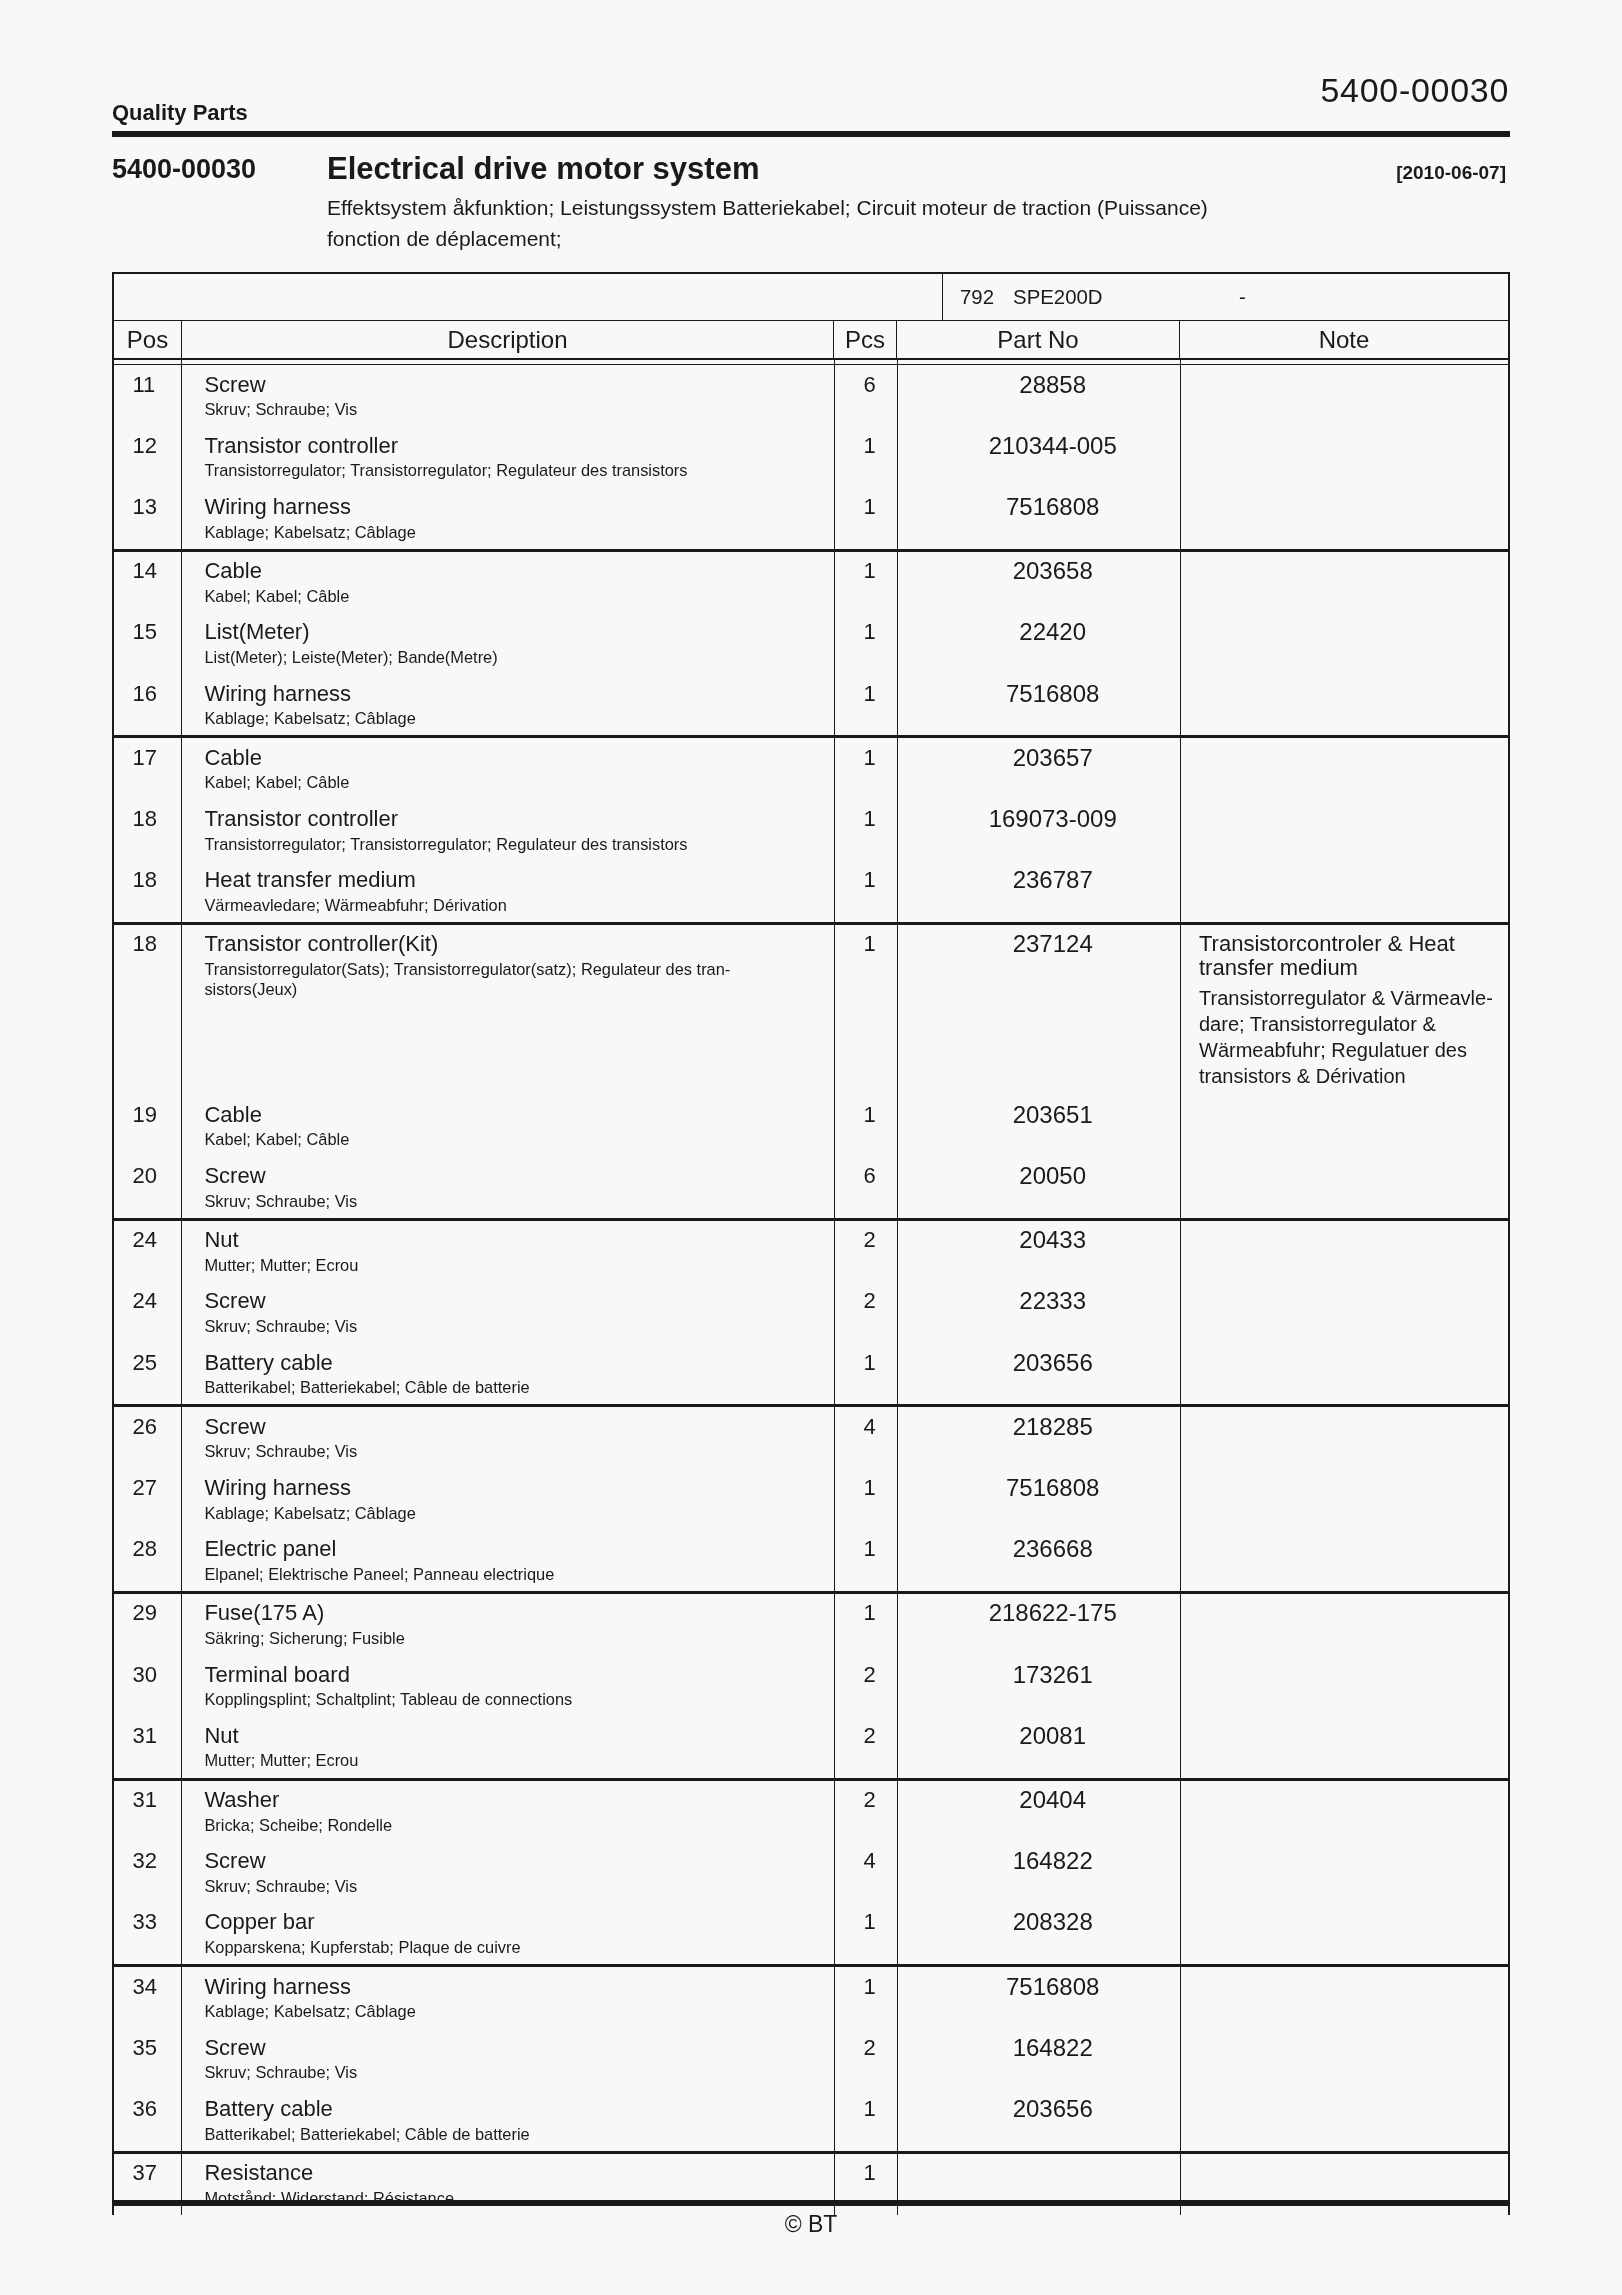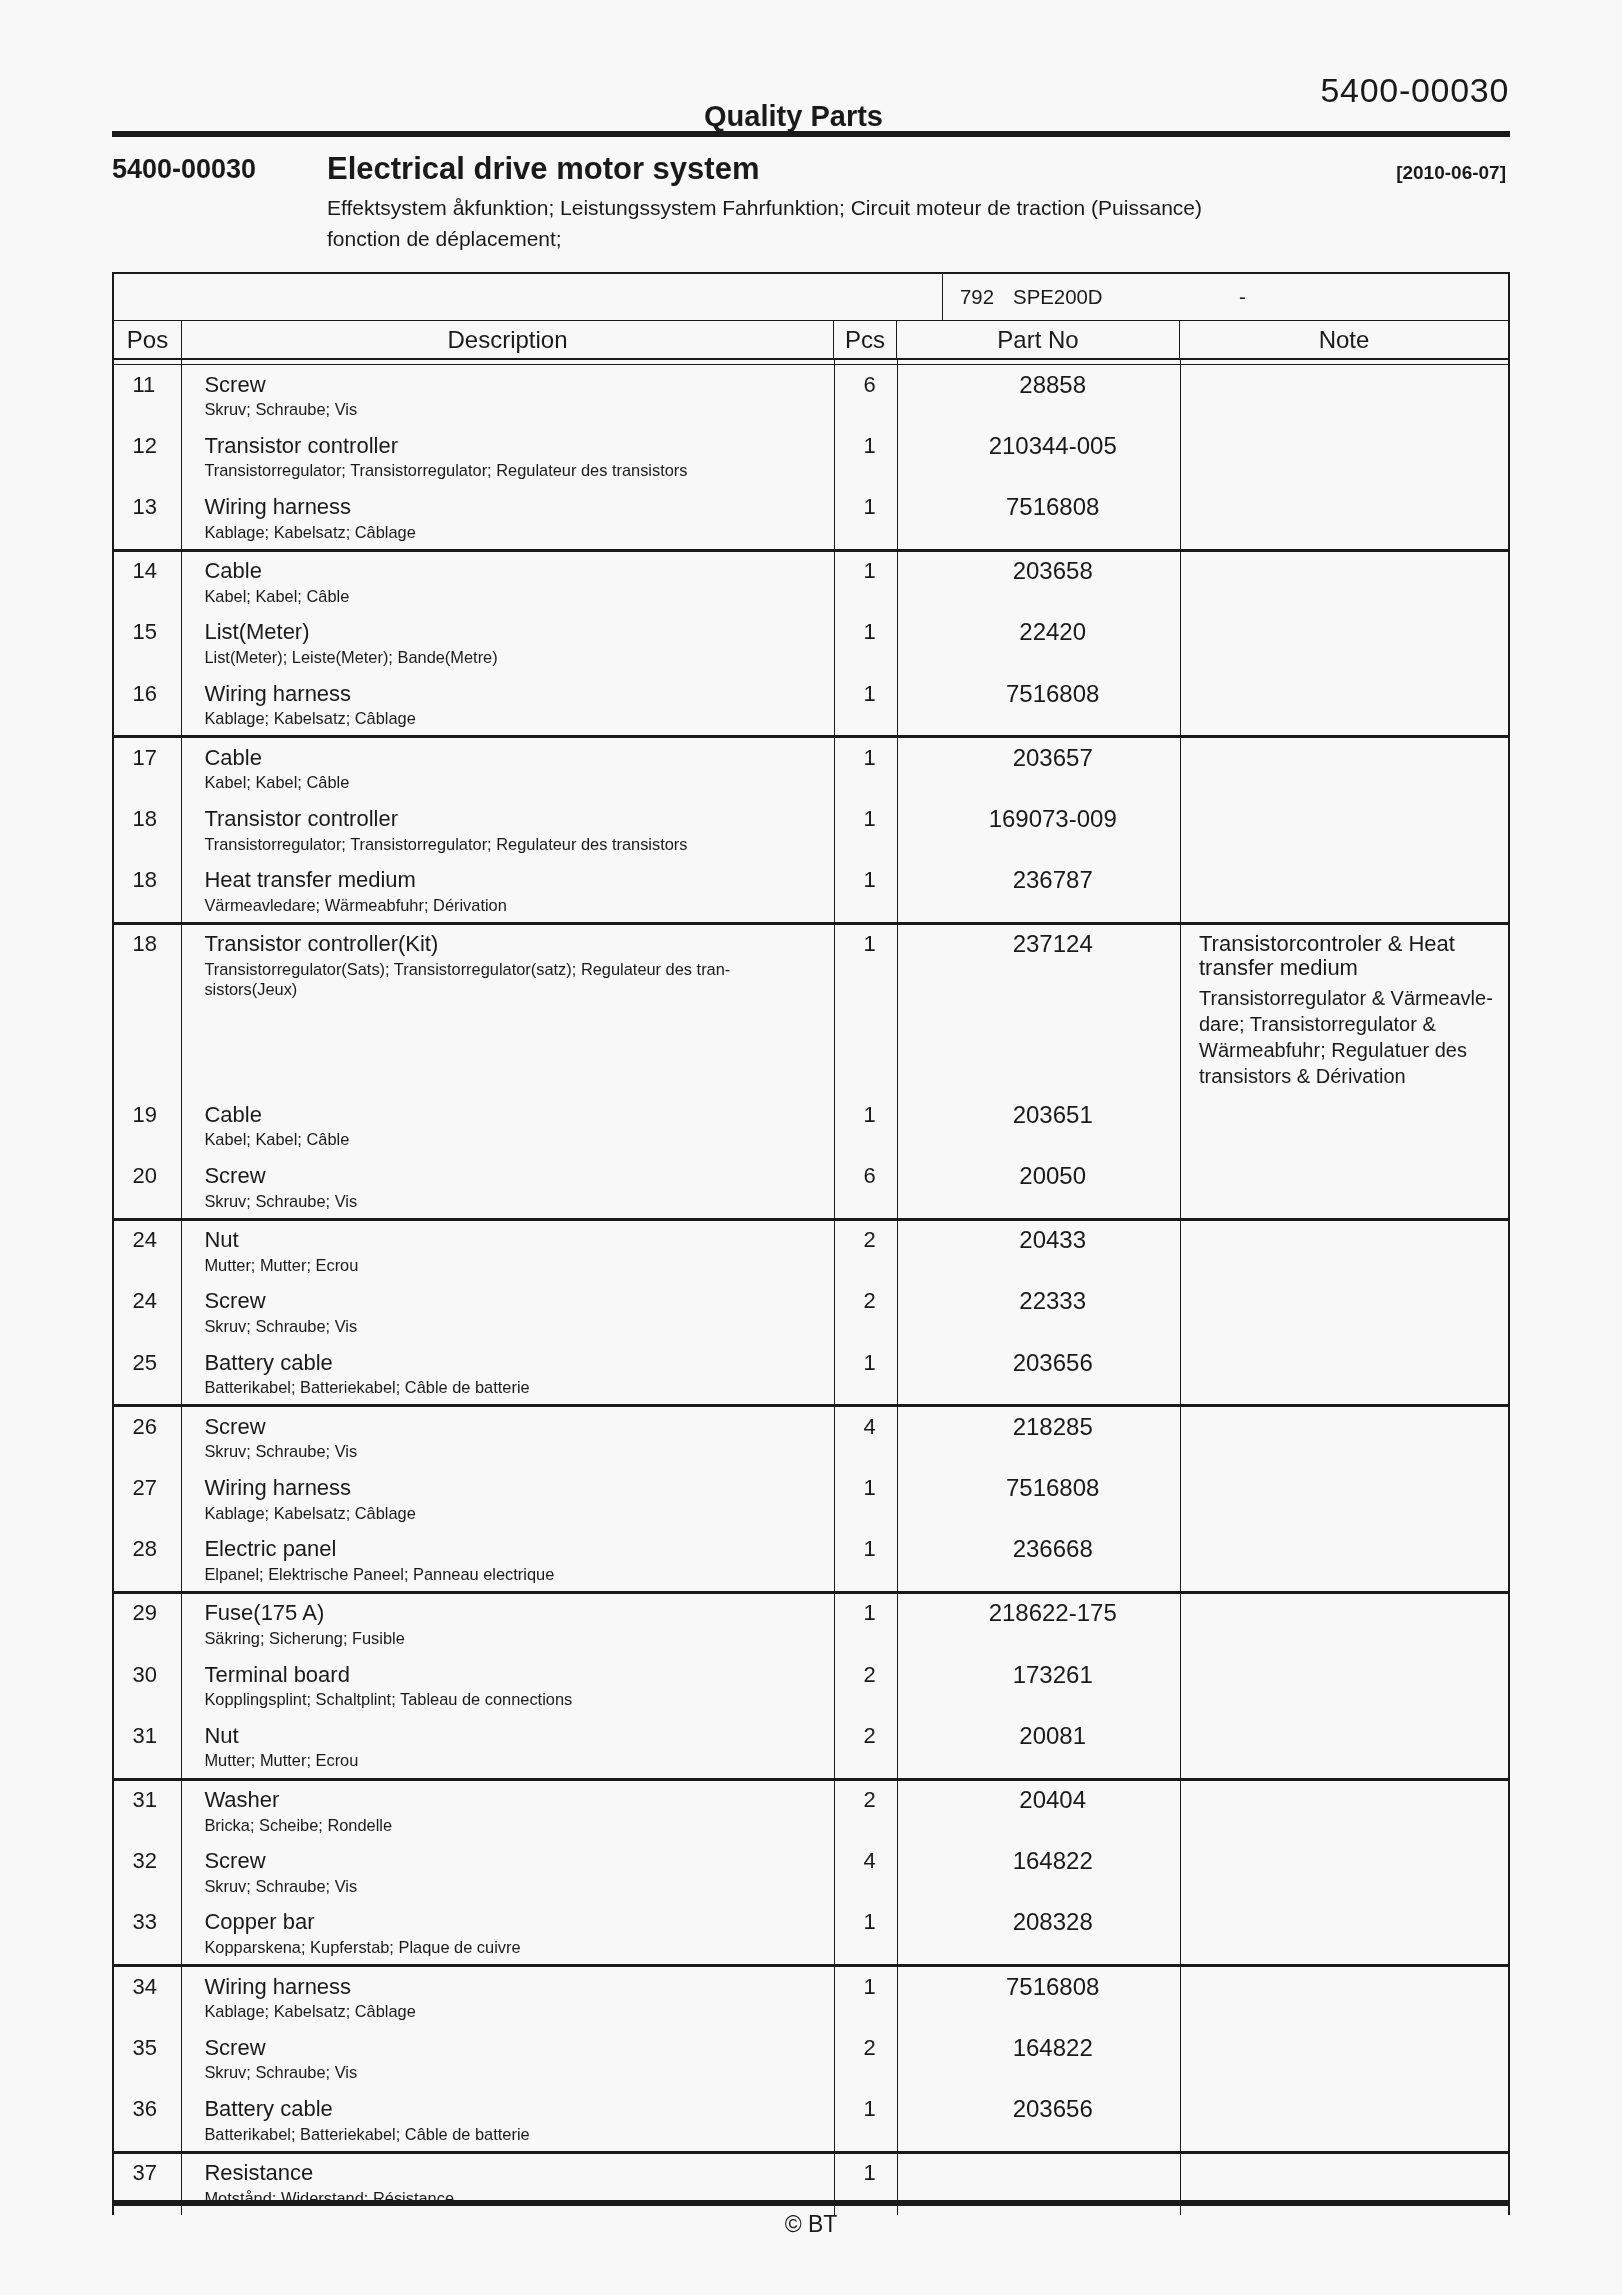--- a/index.html
+++ b/index.html
@@ -4,21 +4,21 @@
 <style>
   html,body{margin:0;padding:0;background:#e9e9e9;}
   .page{
     position:relative; width:1622px; height:2295px;
     background:#f8f8f8; color:#1a1a1a;
     font-family:"Liberation Sans","DejaVu Sans",sans-serif;
     overflow:hidden;
   }
   
   .doc-no-top{position:absolute; top:71px; right:113px; font-size:34px; letter-spacing:0.7px;}
-  .running-title{position:absolute; top:100px; left:112px; width:1363px; text-align:center; font-size:29px; font-weight:bold;}
+  .running-title{position:absolute; top:100px; left:112px; width:1363px; font-size:22px; font-weight:bold;}
   .top-rule{position:absolute; top:131px; left:112px; width:1398px; height:5.5px; background:#1a1a1a;}
   
   .sec-no{position:absolute; top:154px; left:112px; font-size:27px; font-weight:bold;}
   .sec-title{position:absolute; top:151px; left:327px; font-size:31px; font-weight:bold;}
   .sec-date{position:absolute; top:162px; right:116px; font-size:19px; font-weight:bold;}
   .sec-sub{position:absolute; top:192px; left:327px; width:1131px; font-size:21px; line-height:31px; white-space:pre-line;}
   
   .parts-table{
     position:absolute; left:112px; top:272px; width:1398px;
     border:2px solid #1a1a1a; border-bottom:none; box-sizing:border-box;
@@ -59,21 +59,21 @@
 
 <div class="page">
 
   <div class="doc-no-top">5400-00030</div>
   <div class="running-title">Quality Parts</div>
   <div class="top-rule"></div>
 
   <div class="sec-no">5400-00030</div>
   <div class="sec-title">Electrical drive motor system</div>
   <div class="sec-date">[2010-06-07]</div>
-  <div class="sec-sub">Effektsystem åkfunktion; Leistungssystem Fahrfunktion; Circuit moteur de traction (Puissance)
+  <div class="sec-sub">Effektsystem åkfunktion; Leistungssystem Batteriekabel; Circuit moteur de traction (Puissance)
 fonction de déplacement;</div>
 
   <div class="parts-table">
     <div class="model-band">
       <div class="model-left"></div>
       <div class="model-right">
         <span class="model-code">792</span>
         <span class="model-name">SPE200D</span>
         <span class="model-dash">-</span>
       </div>

